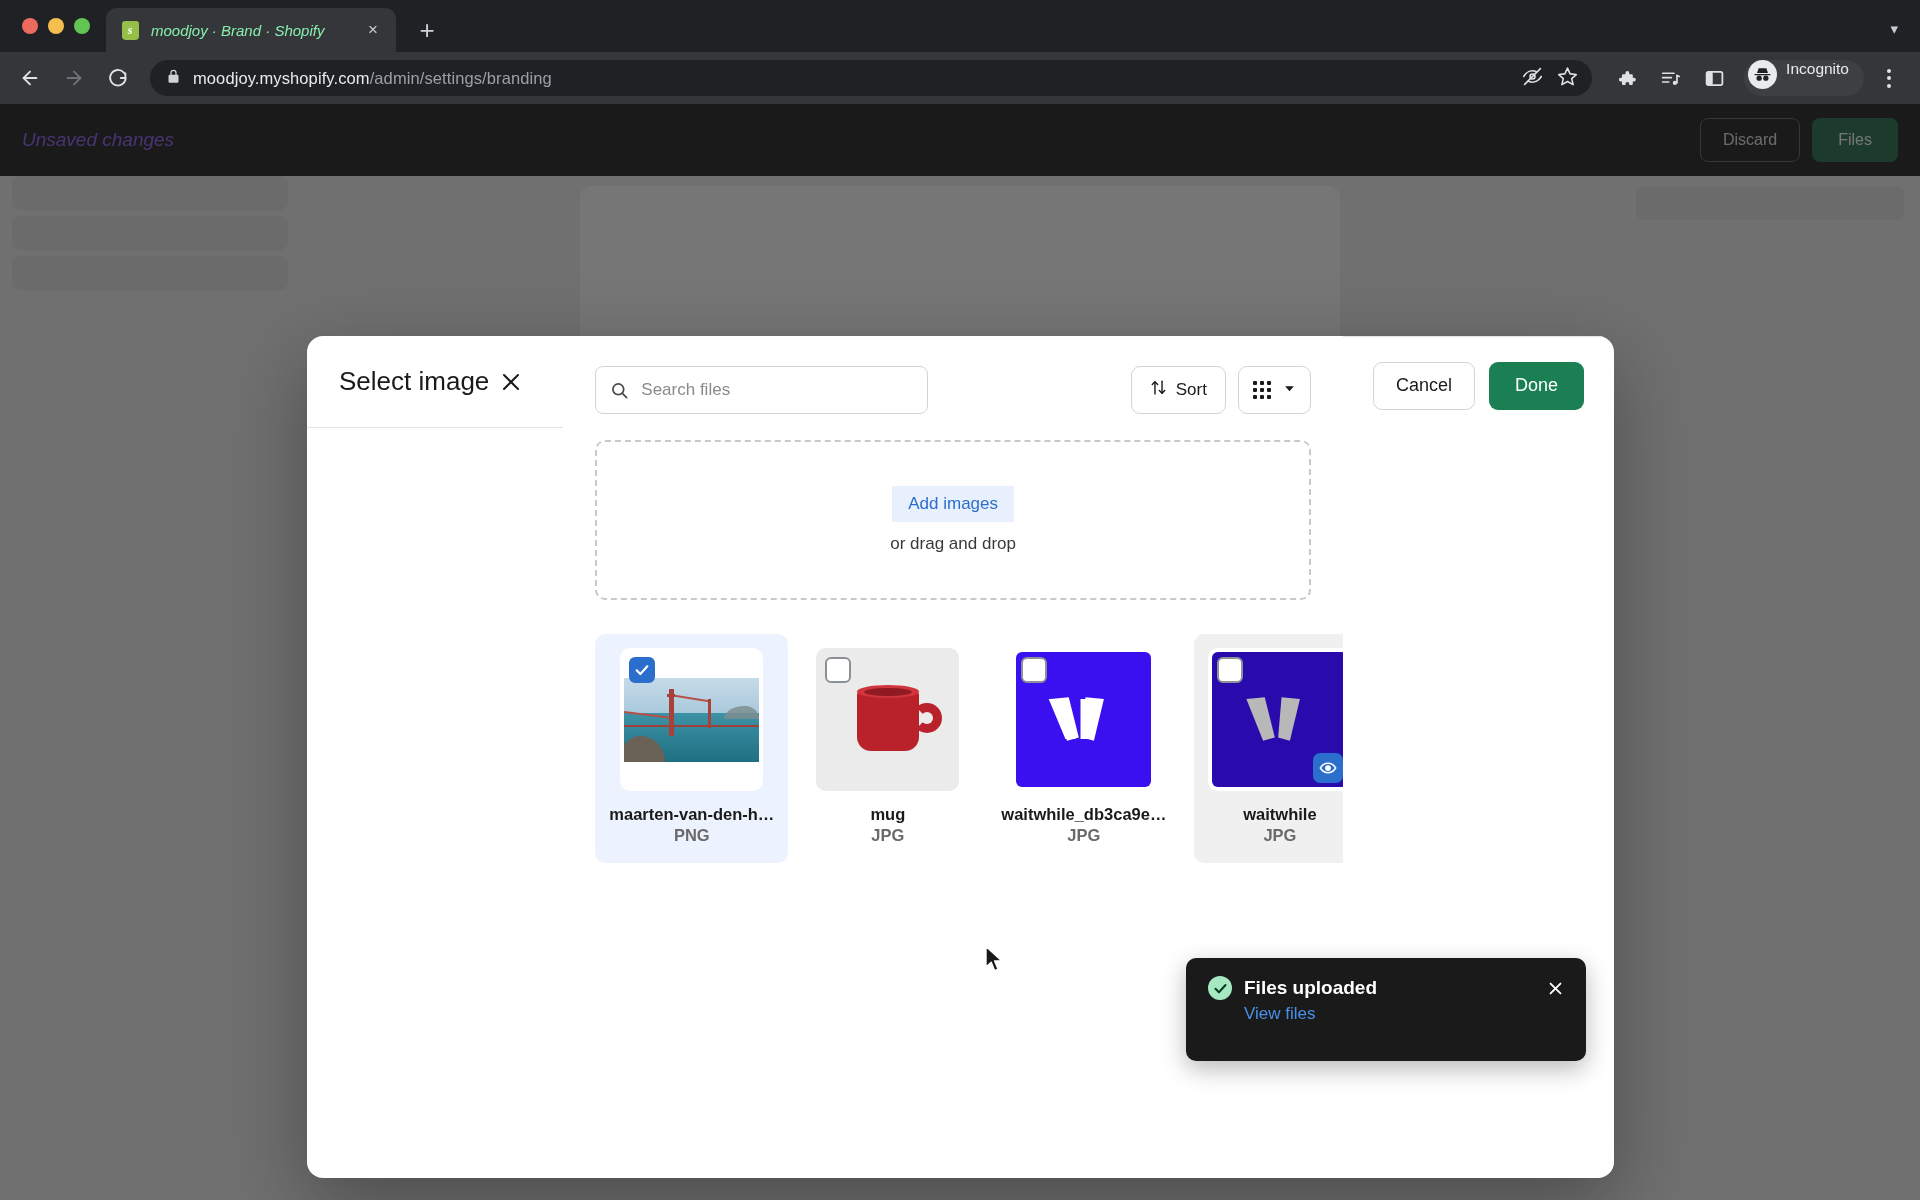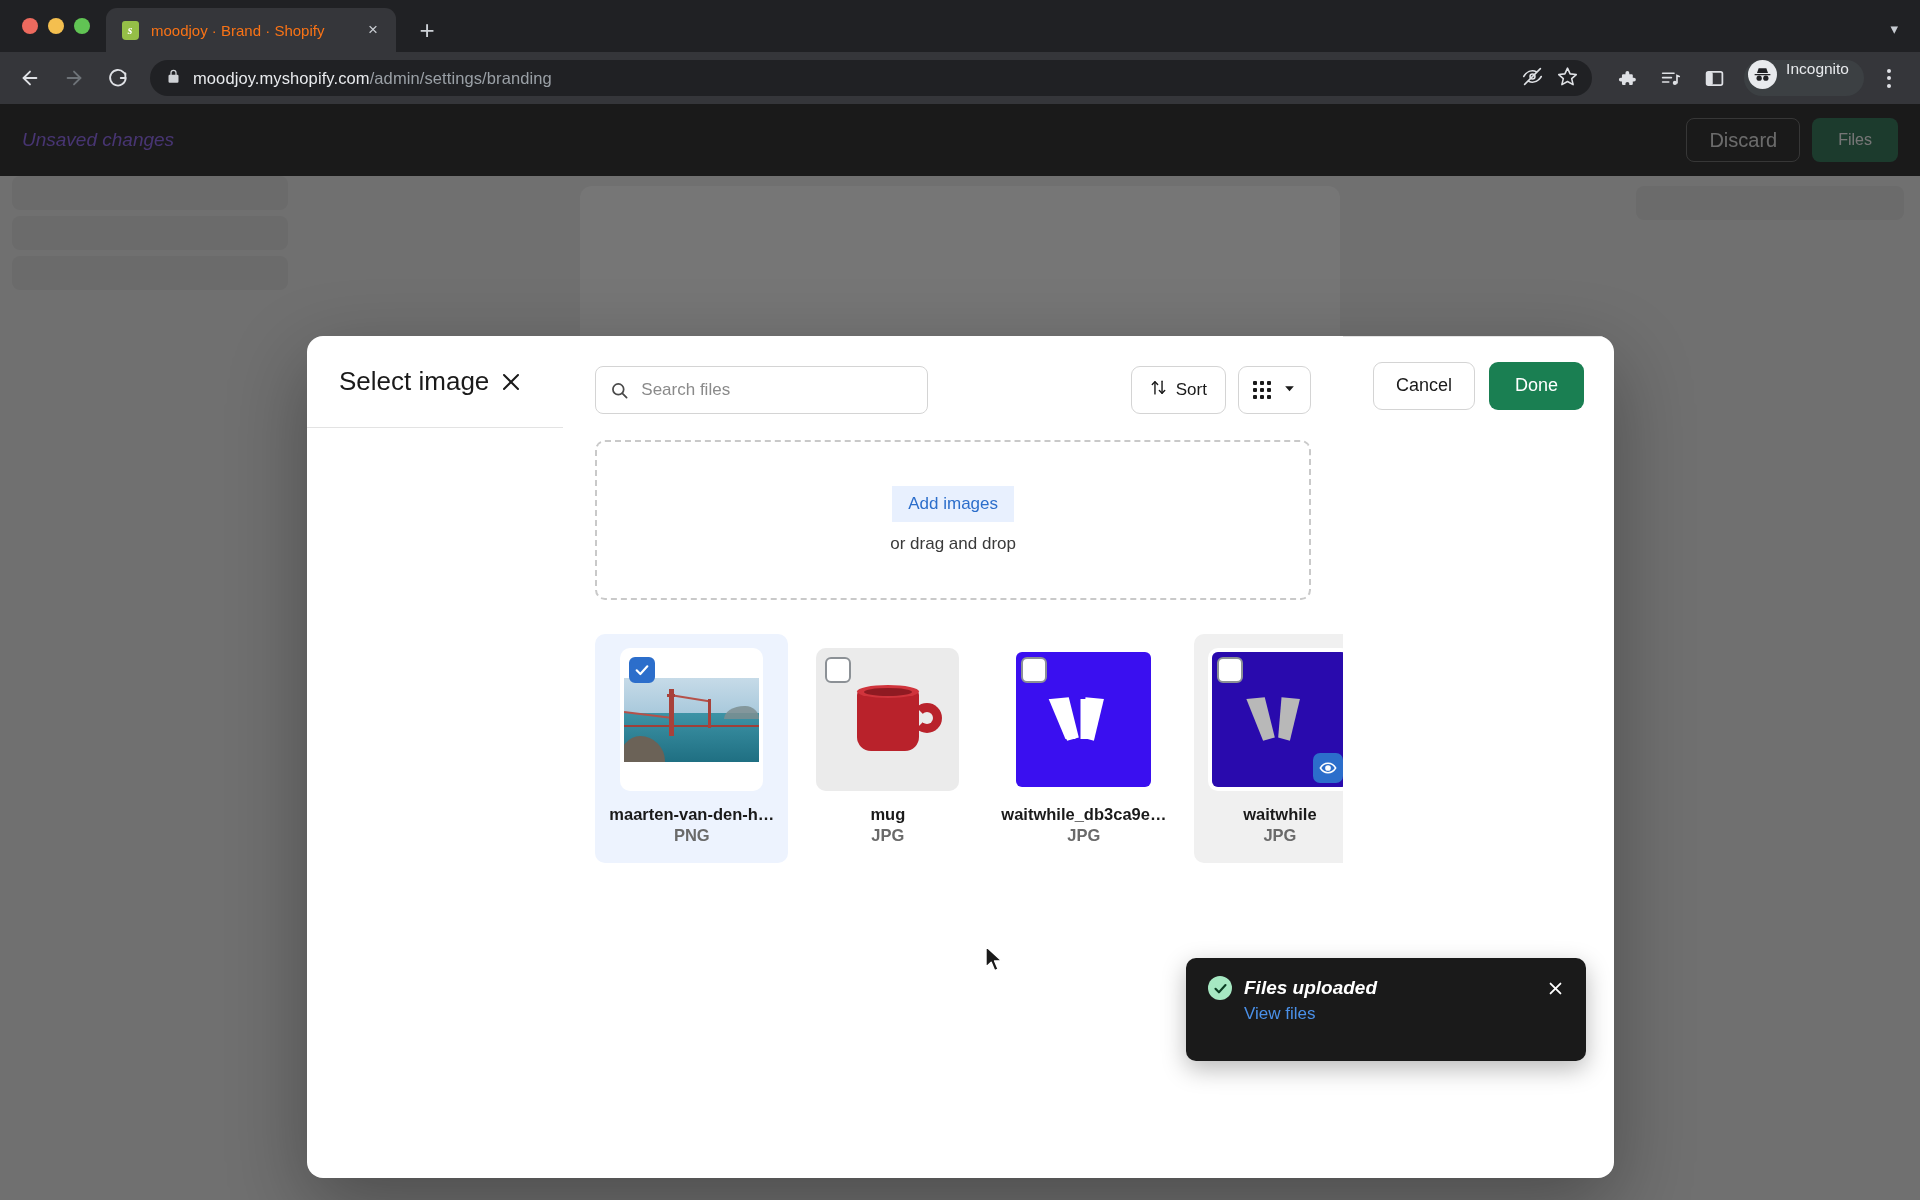--- a/index.html
+++ b/index.html
@@ -39,22 +39,22 @@
   .shopify-bag {
     width: 17px; height: 19px;
     background: #95bf47;
     border-radius: 3px 3px 4px 4px;
     position: relative;
     display:flex;align-items:center;justify-content:center;
     font-size: 12px; color: #fff; font-weight: bold; font-style: italic;
     font-family: "Liberation Serif", serif;
   }
   .tab-title {
-    flex: 1; color: #f97316; font-size: 15px;
-    white-space: nowrap; overflow: hidden; text-overflow: ellipsis;
+    flex: 1; color: #86efac; font-size: 15px;
+    white-space: nowrap; overflow: hidden; text-overflow: ellipsis; font-style: italic;
   }
   .tab-close {
     width: 22px; height: 22px; flex: 0 0 22px;
     display: flex; align-items: center; justify-content: center;
     color: #c9cdd2; font-size: 17px; border-radius: 50%;
   }
   .newtab {
     width: 34px; height: 34px; margin-left: 14px; margin-bottom: 5px;
     display: flex; align-items: center; justify-content: center;
     color: #cdd1d6; font-size: 26px; font-weight: 300; border-radius: 50%;
@@ -138,21 +138,21 @@
   .unsaved-bar {
     position: absolute; top: 0; left: 0; right: 0; height: 72px;
     background: #1a1a1a; display: flex; align-items: center;
     padding: 0 22px 0 22px; z-index: 30;
   }
   .unsaved-text { color: #8b5cf6; font-size: 19px; font-style: italic; }
   .unsaved-actions { margin-left: auto; display: flex; gap: 12px; }
   .btn-discard {
     height: 44px; padding: 0 22px; border-radius: 8px;
     border: 1px solid #616161; background: transparent;
-    color: #e3e3e3; font-size: 20px; display: flex; align-items: center;
+    color: #e3e3e3; font-size: 16px; display: flex; align-items: center;
   }
   .btn-save {
     height: 44px; padding: 0 26px; border-radius: 8px; border: none;
     background: #1f6b4a; color: #fff; font-size: 16px;
     display: flex; align-items: center;
   }
 
   
   .overlay {
     position: absolute; top: 0; left: 0; right: 0; bottom: 0;
@@ -285,21 +285,21 @@
   .ftype { font-size: 16.5px; color: #6a6a6a; text-align: center; }
   .fmeta { display: flex; flex-direction: column; gap: 6px; align-items: center; width: 100%; }
 
   
   .toast {
     position: absolute; z-index: 60;
     left: 1186px; top: 854px; width: 400px; height: 103px;
     background: #1a1a1a; border-radius: 10px;
     padding: 18px 20px 0 22px; box-shadow: 0 8px 24px rgba(0,0,0,.28);
   }
-  .toast-row { display: flex; align-items: center; gap: 12px; font-style: italic; }
+  .toast-row { display: flex; align-items: center; gap: 12px; }
   .toast-check {
     width: 24px; height: 24px; border-radius: 50%; background: #a6e8c2;
     display: flex; align-items: center; justify-content: center;
   }
   .toast-title { color: #fff; font-size: 19px; font-weight: 600; }
   .toast-close { margin-left: auto; color: #fff; font-size: 19px; display:flex;align-items:center;justify-content:center;width:22px;height:22px;}
   .toast-link { display: block; margin-left: 36px; margin-top: 4px; color: #4a90e8; font-size: 17px; }
 
   
   .modal-footer {

